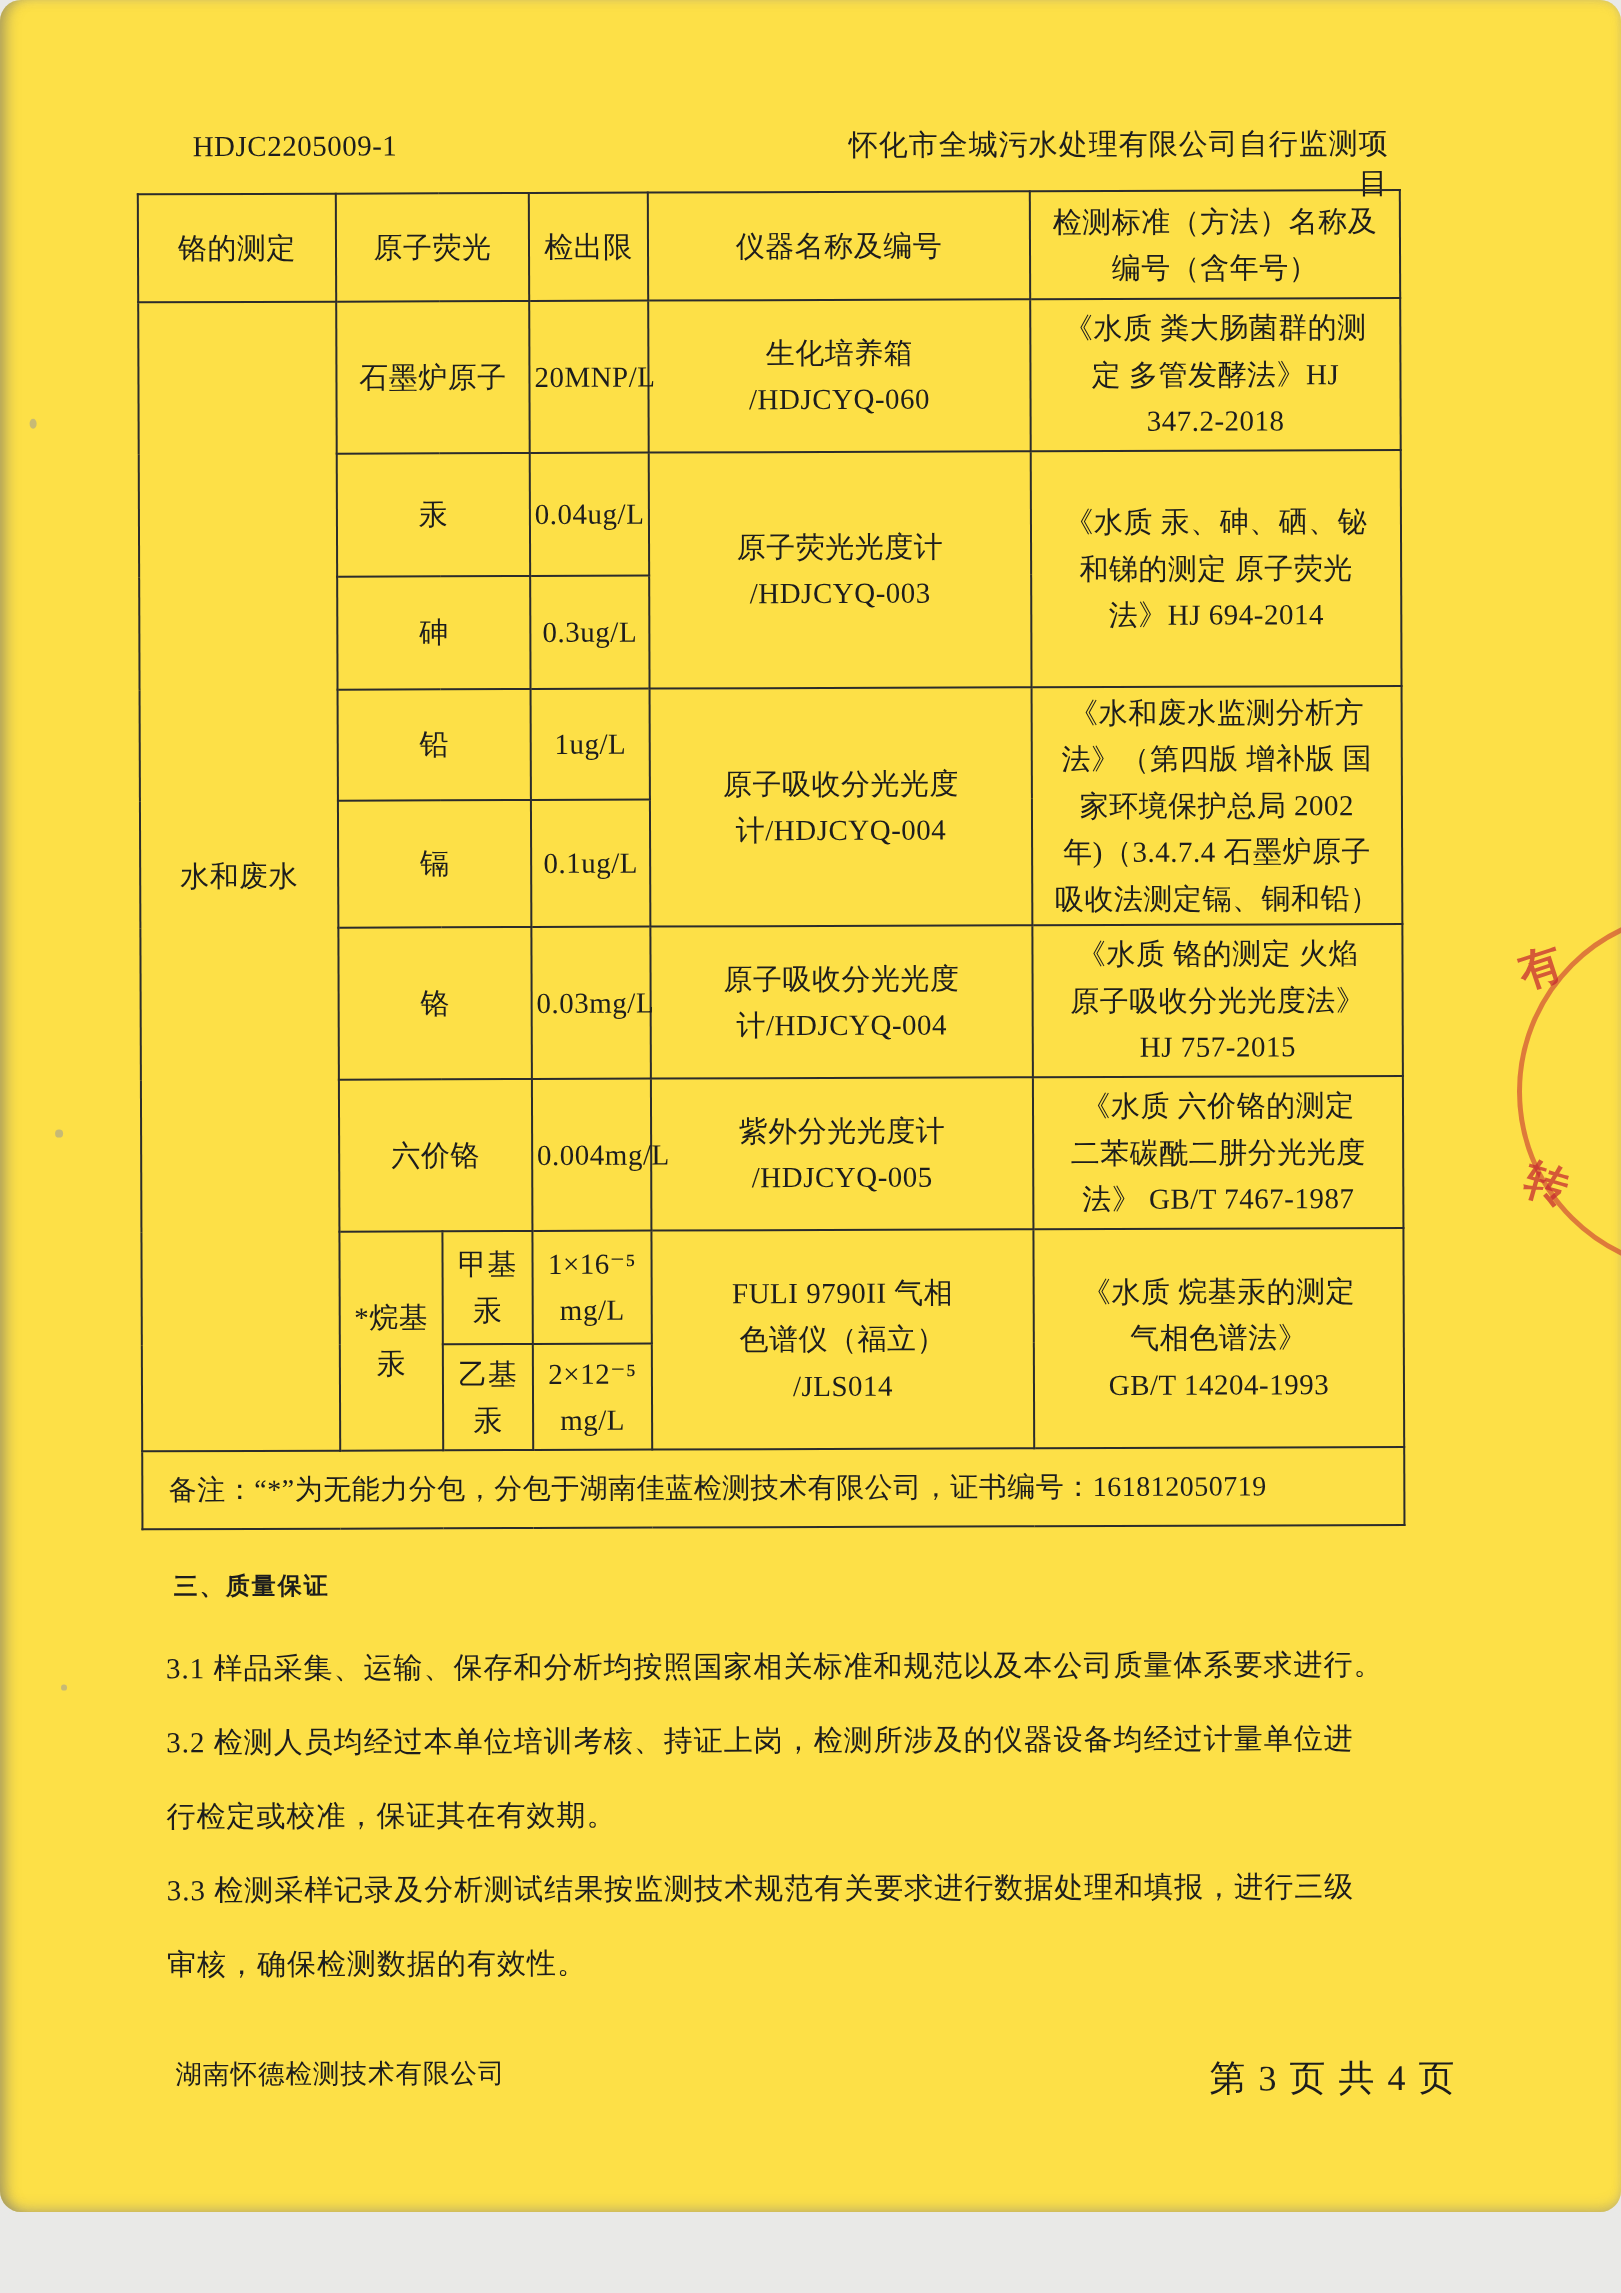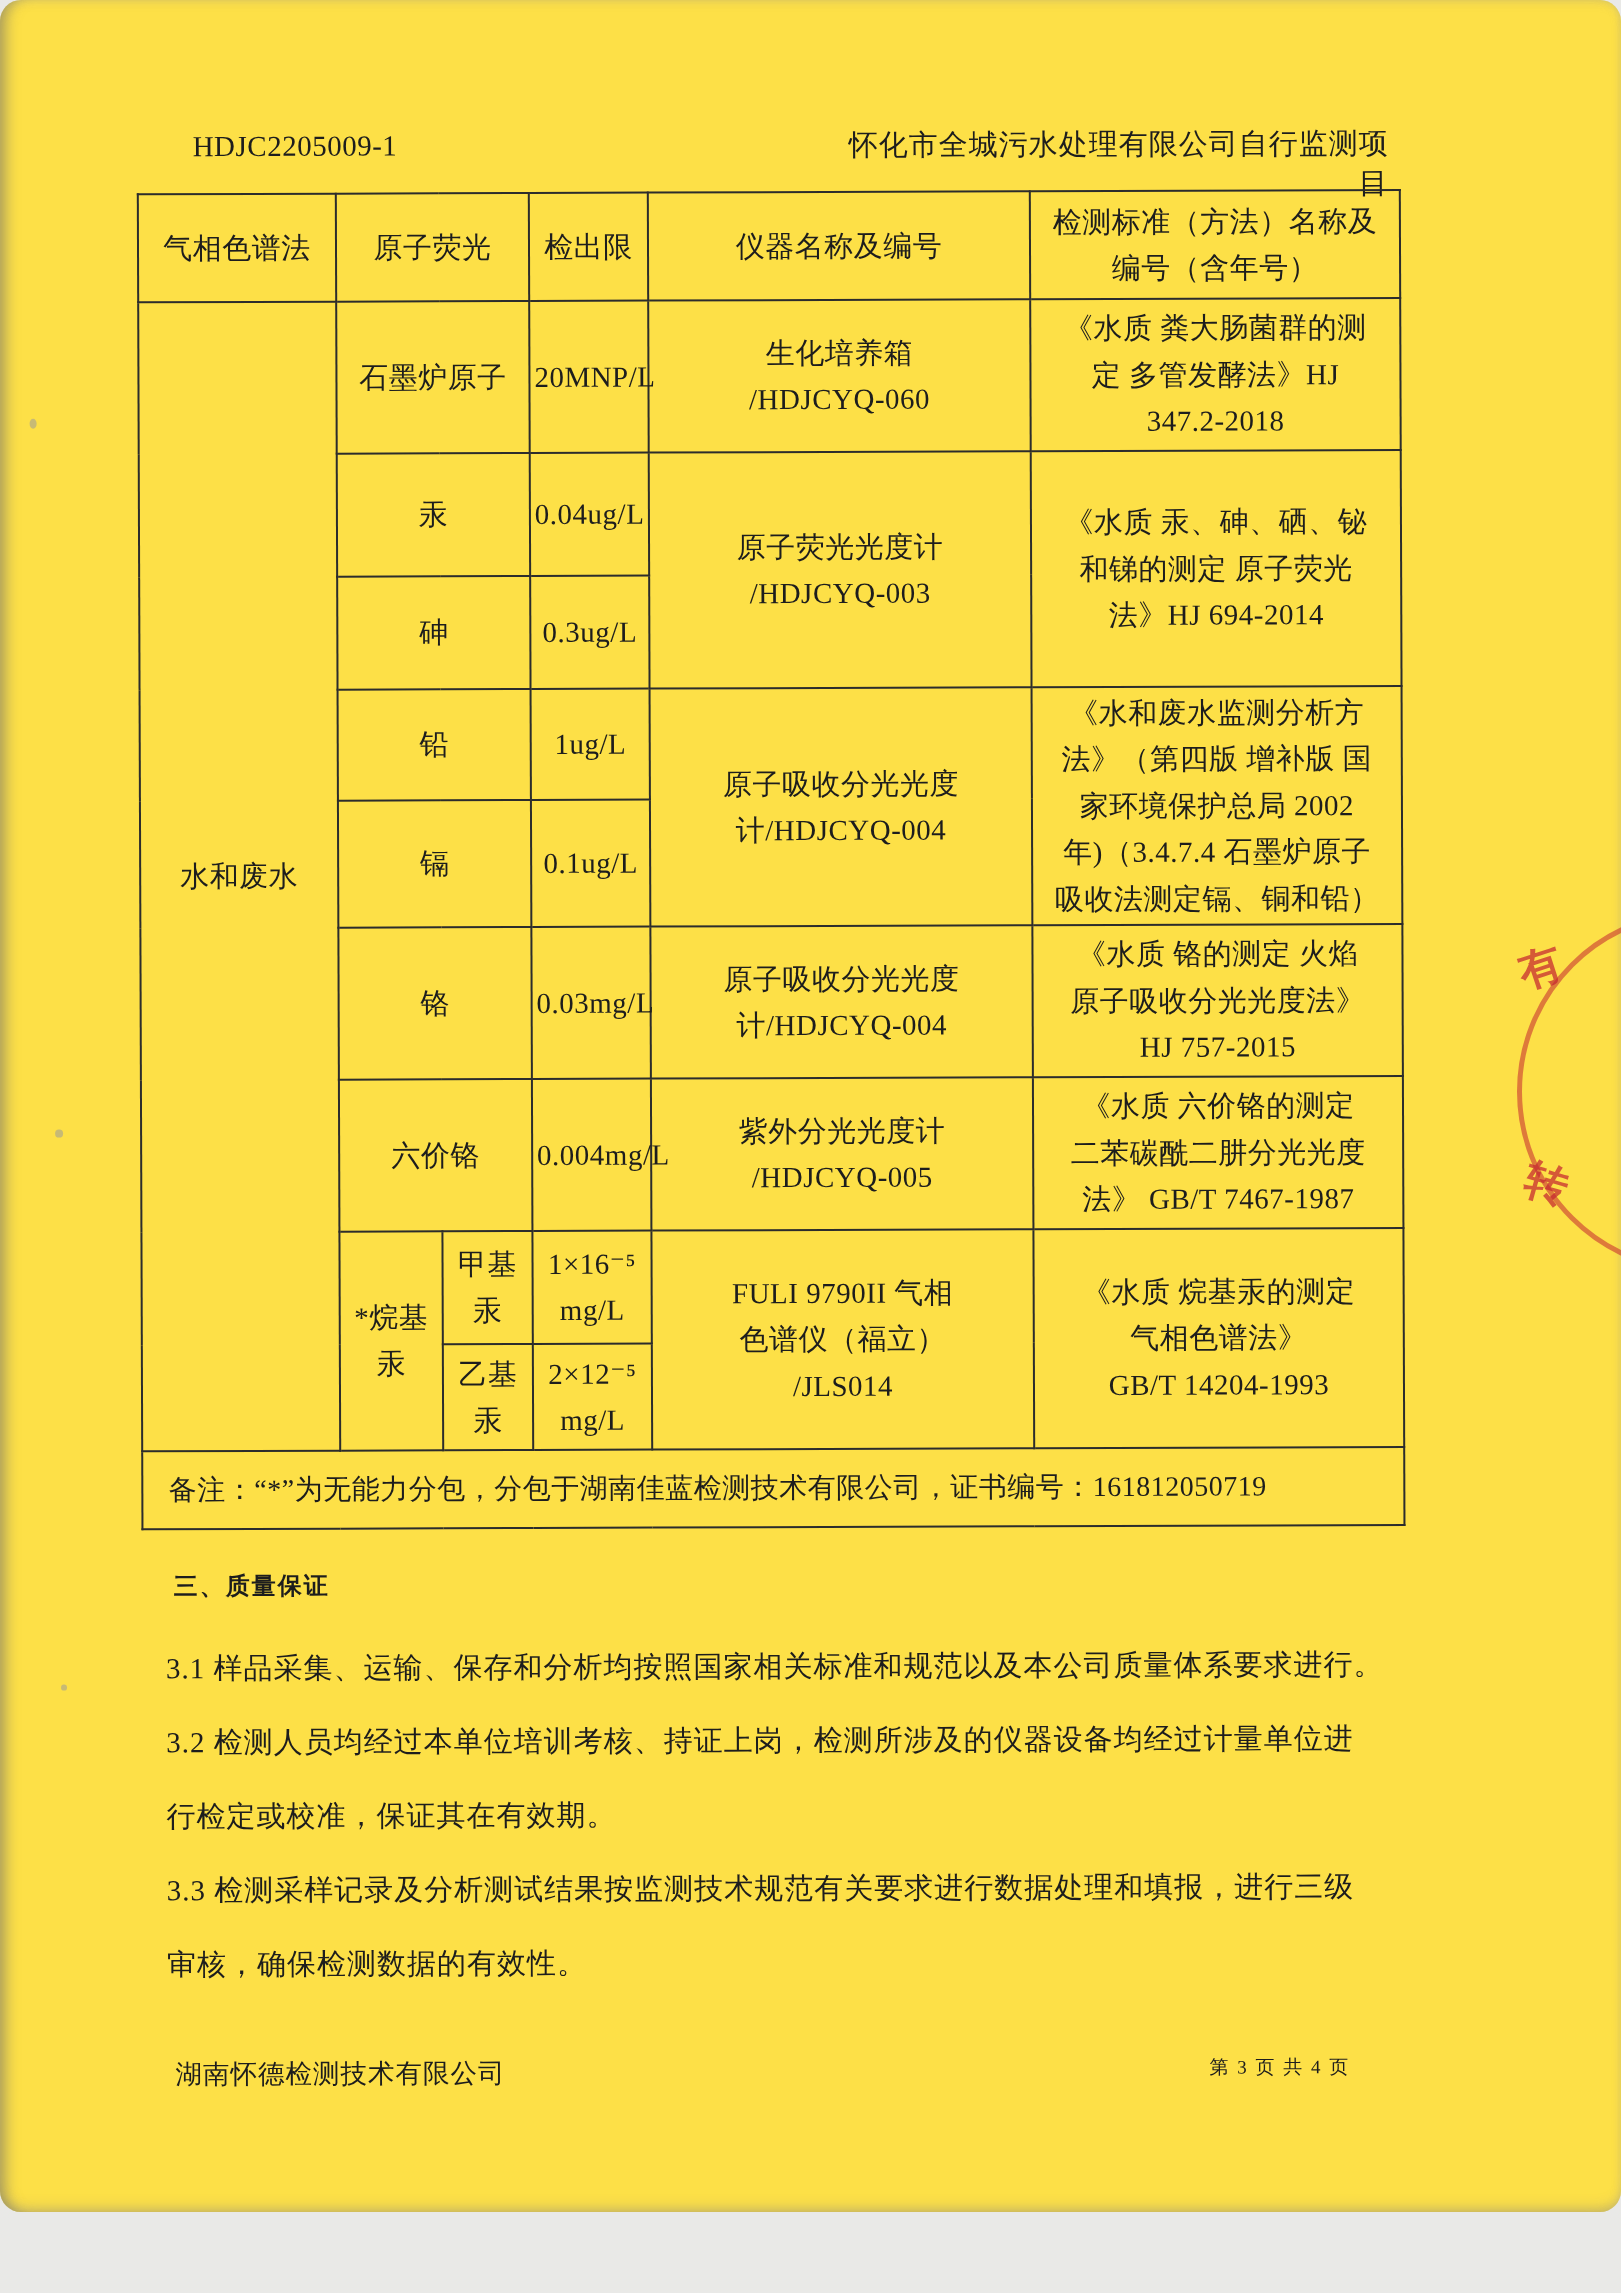--- a/index.html
+++ b/index.html
@@ -31,21 +31,21 @@
   .r6 { height:152px; }    .r7 { height:152px; } .r8 { height:113px; }
   .r9 { height:106px; }    .r-note { height:78px; }
   .note-cell { text-align:left !important; padding-left:25.5px !important; font-size:28px !important; }
 
   .qa-heading { position:absolute; left:172px; top:1568px; font-size:24px; font-weight:bold; letter-spacing:2px; }
   .qa { position:absolute; left:164px; top:1629px; width:1304px;
         font-size:29px; line-height:74px; letter-spacing:1px; }
   .qa p { margin:0; white-space:pre-line; }
 
   .ft-left  { position:absolute; left:172px;  top:2054px; font-size:26.5px; letter-spacing:1px; }
-  .ft-right { position:absolute; left:1206px; top:2056px; font-size:19px; letter-spacing:2px; }
+  .ft-right { position:absolute; left:1206px; top:2056px; font-size:36px; letter-spacing:2px; }
 
   .stamp-arc { position:absolute; left:1517px; top:910px; width:353px; height:353px;
                border:5.9px solid rgba(197,38,48,.55); border-radius:50%; }
   .stamp-ch  { position:absolute; color:rgba(197,38,48,.72); font-size:43px; font-weight:bold; }
   .stamp-ch1 { left:1519px; top:939px;  transform:rotate(-18deg); }
   .stamp-ch2 { left:1525px; top:1155px; transform:rotate(16deg); }
 
   .speck { position:absolute; background:#9a9a9a; border-radius:50%; opacity:.55; }
   .sp1 { left:32px; top:416px;  width:6.9px; height:9.8px; }
   .sp2 { left:55px; top:1127px; width:7.8px; height:7.8px; }
@@ -65,21 +65,21 @@
         <col style="width:198px">
           <col style="width:103px">
           <col style="width:90px">
         <col style="width:119px">
           <col style="width:382px">
           <col style="width:370px">
       </colgroup>
 
       <tbody>
           <tr class="r-hd">
-        <td>气相色谱法</td>
+        <td>铬的测定</td>
         <td colspan="2">原子荧光</td>
         <td>检出限</td>
         <td>仪器名称及编号</td>
         <td class="ml">检测标准（方法）名称及
 编号（含年号）</td>
       </tr>
 
       <tr class="r1">
         <td rowspan="9">水和废水</td>
         <td colspan="2">石墨炉原子</td>

